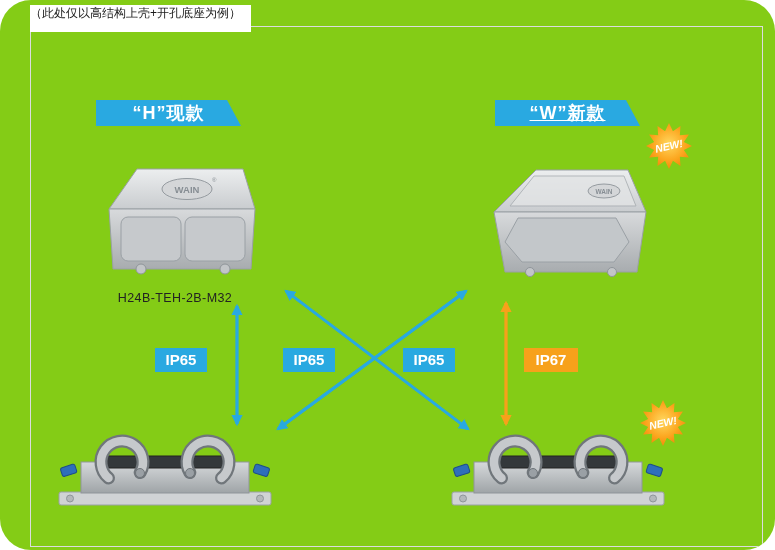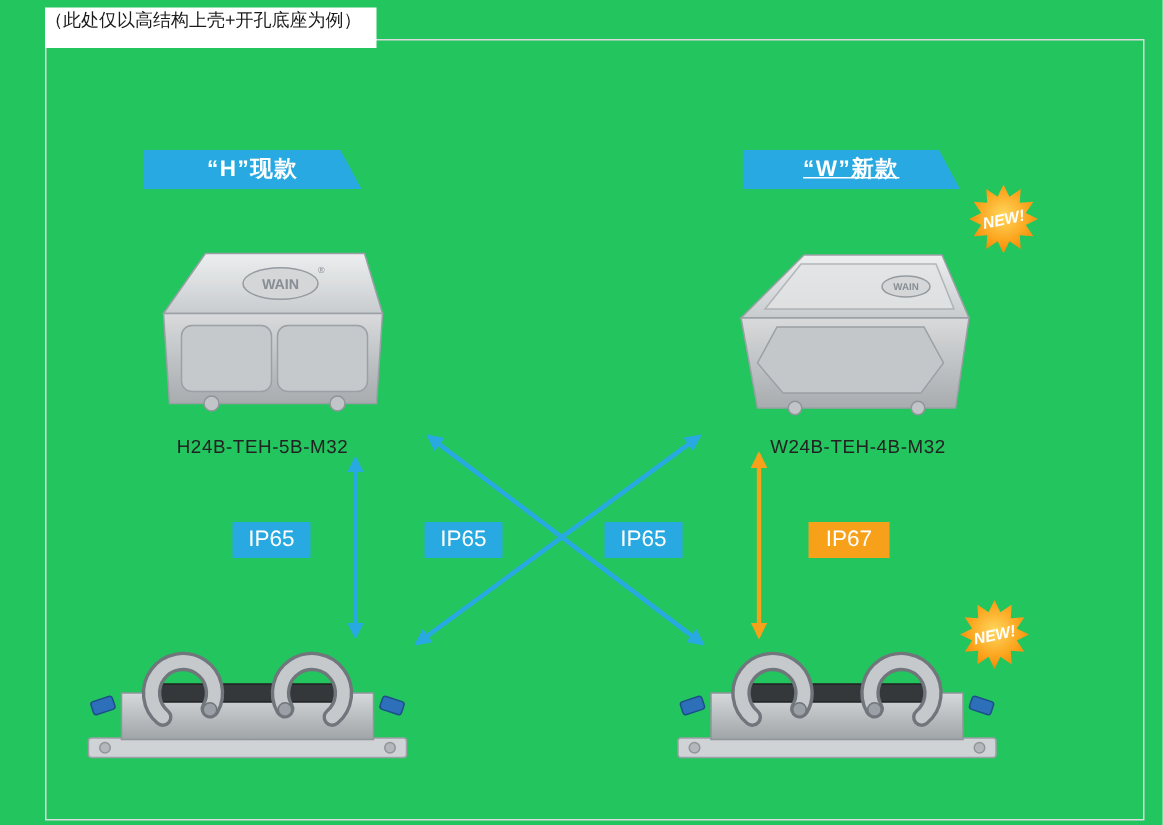--- a/index.html
+++ b/index.html
@@ -1,28 +1,28 @@
 <!DOCTYPE html>
 <html><head>
 <meta charset="utf-8">
 <style>
   html,body{margin:0;padding:0;}
   body{font-family:"Liberation Sans","DejaVu Sans",sans-serif;background:#fff;}
-  .canvas{position:relative;width:775px;height:550px;background:#22c55e;overflow:hidden;}
+  .canvas{position:relative;width:775px;height:550px;background:#84cc16;overflow:hidden;border-radius:31px;}
   .frame{position:absolute;left:30px;top:26px;width:731px;height:519px;border:1px solid #dbdcdd;z-index:0;}
   .note{position:absolute;left:30px;top:5px;font-size:12px;color:#1a1a1a;background:#fff;padding:0 10px 10px 0;z-index:3;}
   .banner{position:absolute;width:145px;height:26px;background:#29A9E1;color:#fff;font-weight:bold;
-          font-size:15px;text-align:center;line-height:26px;letter-spacing:1px;z-index:2;
+          font-size:18px;text-align:center;line-height:26px;letter-spacing:1px;z-index:2;
           clip-path:polygon(0 0,131px 0,100% 100%,0 100%);}
   .banner.h{left:96px;top:100px;}
   .banner.w{left:495px;top:100px;text-decoration:underline;}
   .img{position:absolute;z-index:1;}
   .plabel{position:absolute;font-size:12.5px;color:#222;text-align:center;letter-spacing:0.4px;z-index:2;}
   .arrows{position:absolute;left:0;top:0;z-index:1;pointer-events:none;}
-  .ip{position:absolute;width:52px;height:24px;background:#29A9E1;color:#fff;font-weight:normal;
+  .ip{position:absolute;width:52px;height:24px;background:#29A9E1;color:#fff;font-weight:bold;
       font-size:15px;line-height:24px;text-align:center;z-index:2;}
   .ip.ip67{background:#F7A11B;width:54px;}
   .badge{position:absolute;z-index:4;}
 </style>
 </head>
 <body>
 
 <div class="canvas">
 
   <svg width="0" height="0" style="position:absolute" aria-hidden="true">
@@ -73,22 +73,21 @@
     <polygon points="12,52 54,10 146,10 164,52" fill="url(#gTop)" stroke="#9aa0a5"></polygon>
     <polygon points="52,16 142,16 154,46 28,46" fill="#e2e4e5" stroke="#a6abaf" opacity="0.8"></polygon>
     <polygon points="12,52 164,52 155,112 23,112" fill="url(#gFront)" stroke="#9aa0a5"></polygon>
     <polygon points="36,58 134,58 147,82 132,102 40,102 23,82" fill="#c3c7ca" stroke="#9aa0a5"></polygon>
     <ellipse cx="122" cy="31" rx="16" ry="7" fill="#d4d6d8" stroke="#959ba0"></ellipse>
     <text x="122" y="33.5" text-anchor="middle" font-size="6.5" font-weight="bold" fill="#878e94">WAIN</text>
     <circle cx="48" cy="112" r="4.5" fill="#c2c5c8" stroke="#8f959a"></circle>
     <circle cx="130" cy="112" r="4.5" fill="#c2c5c8" stroke="#8f959a"></circle>
   </svg>
 
-  <div class="plabel" style="left:86px;top:291px;width:178px">H24B-TEH-5B-M32</div>
-  <div class="plabel" style="left:487px;top:291px;width:170px">W24B-TEH-4B-M32</div>
+  <div class="plabel" style="left:86px;top:291px;width:178px">H24B-TEH-2B-M32</div>
 
   <svg class="arrows" width="775" height="550" viewBox="0 0 775 550">
     <defs>
       <marker id="mBlue" viewBox="0 0 10 10" refX="8" refY="5" markerWidth="4" markerHeight="4" orient="auto">
         <path d="M0,0 L10,5 L0,10 Z" fill="#29A9E1"></path>
       </marker>
       <marker id="mOrange" viewBox="0 0 10 10" refX="8" refY="5" markerWidth="4" markerHeight="4" orient="auto">
         <path d="M0,0 L10,5 L0,10 Z" fill="#F7A11B"></path>
       </marker>
     </defs>
@@ -106,21 +105,21 @@
     </g>
     <g stroke="#F7A11B" stroke-width="2.8">
       <line x1="506" y1="303" x2="506" y2="424" marker-end="url(#mOrange)"></line>
       <line x1="506" y1="424" x2="506" y2="303" marker-end="url(#mOrange)"></line>
     </g>
   </svg>
 
   <div class="ip" style="left:155px;top:348px">IP65</div>
   <div class="ip" style="left:283px;top:348px">IP65</div>
   <div class="ip" style="left:403px;top:348px">IP65</div>
-  <div class="ip ip67" style="left:539px;top:348px">IP67</div>
+  <div class="ip ip67" style="left:524px;top:348px">IP67</div>
 
   <svg class="img" style="left:55px;top:424px" width="220" height="92" viewBox="0 0 220 92">
     <rect x="4" y="68" width="212" height="13" rx="2" fill="#d0d3d5" stroke="#9aa0a5"></rect>
     <circle cx="15" cy="74.5" r="3.5" fill="#b4b8bb" stroke="#8f959a"></circle>
     <circle cx="205" cy="74.5" r="3.5" fill="#b4b8bb" stroke="#8f959a"></circle>
     <rect x="26" y="38" width="168" height="31" fill="url(#gBody)" stroke="#8f959a"></rect>
     <rect x="44" y="32" width="132" height="12" rx="2" fill="#34383b" stroke="#222"></rect>
     <g>
       <path d="M53.5,54.1 A21,21 0 1 1 85.2,48.5" fill="none" stroke="#70767b" stroke-width="13" stroke-linecap="round"></path>
       <path d="M53.5,54.1 A21,21 0 1 1 85.2,48.5" fill="none" stroke="#c6c9cc" stroke-width="8.5" stroke-linecap="round"></path>

